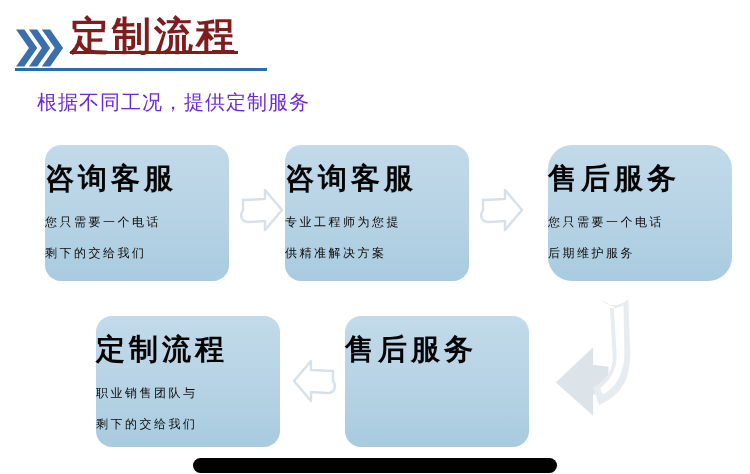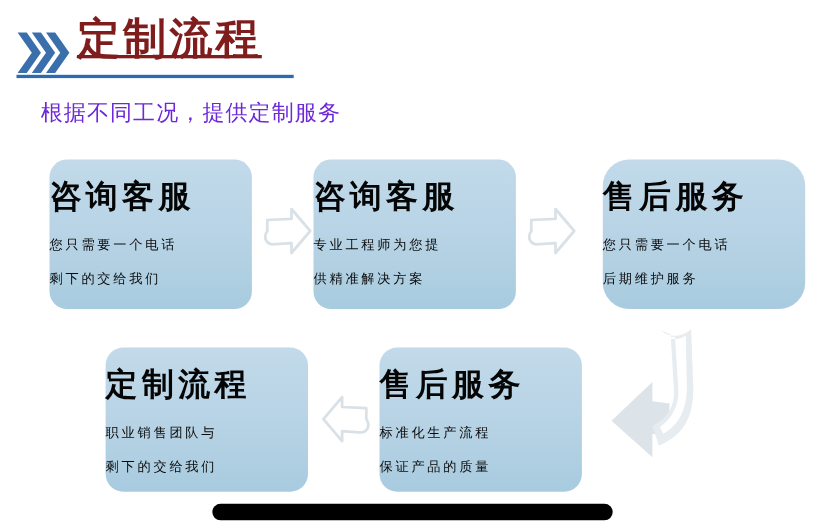--- a/index.html
+++ b/index.html
@@ -91,21 +91,19 @@
       <div class="box-desc">职业销售团队与
 剩下的交给我们</div>
     </div>
 
     <svg class="block-arrow mirror" style="left:291px;top:357px;" viewBox="0 0 48 48" aria-hidden="true">
       <path d="M6 14 L28 13 L28 4 L45 24 L28 44 L28 35 L13 36 C5 37 2 30 6 24 Z" fill="#ffffff" stroke="#d9e1e7" stroke-width="2.5" stroke-linejoin="round"></path>
     </svg>
 
     <div class="flow-box box-bottom" style="left:345px;">
       <div class="box-title">售后服务</div>
-      <div class="box-desc">标准化生产流程
-保证产品的质量</div>
     </div>
 
   </div>
 
   <div class="bottom-bar"></div>
 
 </div>
 
 </body></html>

